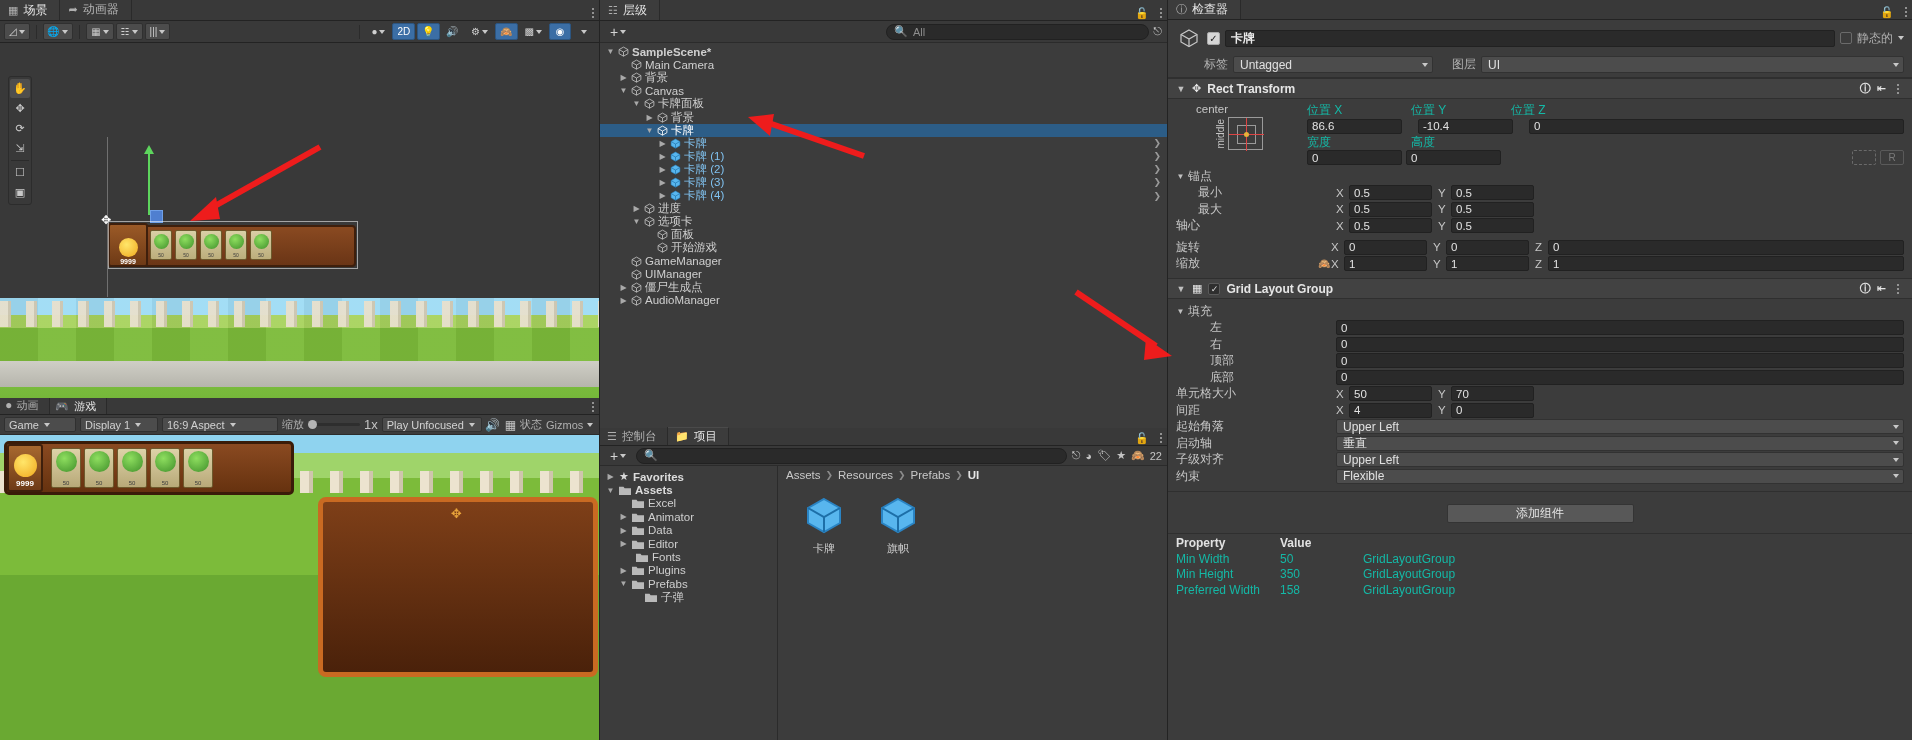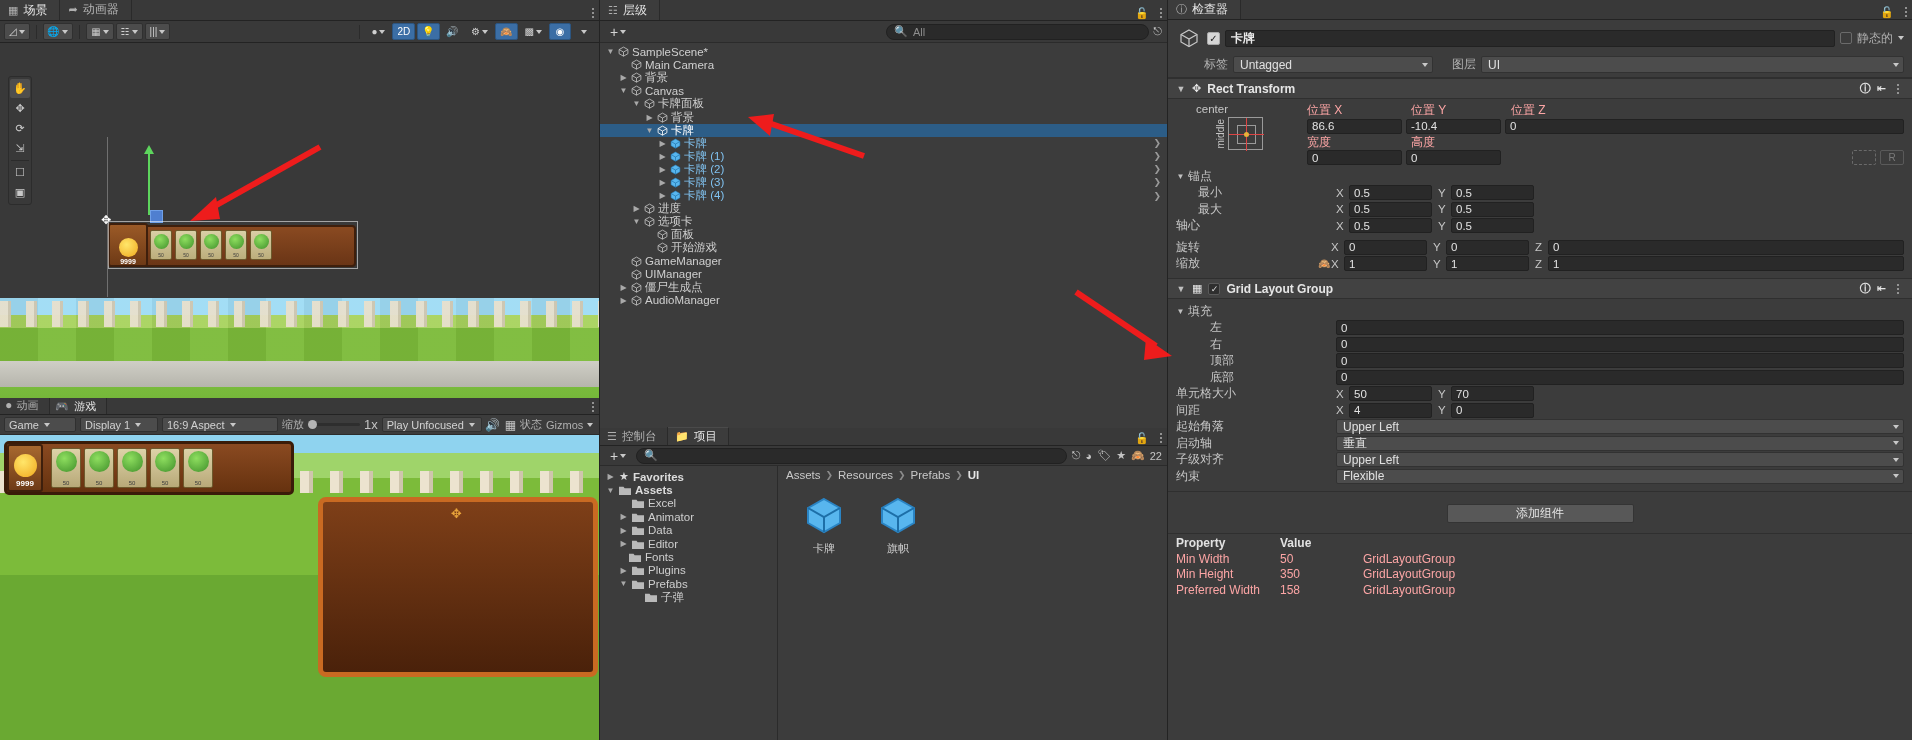--- a/index.html
+++ b/index.html
@@ -197,21 +197,21 @@
   .fl.ind2{ padding-left:34px;}
   .field{ height:15px; background:#2a2a2a; border:1px solid #212121; border-radius:2px; display:flex;align-items:center;padding:0 4px; color:#e2e2e2; font-size:11.5px;}
   .axis{ width:13px; text-align:left; color:#c6c6c6; font-size:11.5px; }
   .btn-add{ width:187px;height:19px;background:#585858;border:1px solid #343434;border-radius:2px;display:flex;align-items:center;justify-content:center;font-size:12px;color:#e4e4e4;margin:12px auto 10px;}
   .seclabel{ display:flex;align-items:center;gap:6px;padding:4px 8px 2px; font-size:11.5px;font-weight:bold;color:#d8d8d8;}
   .seclabel .rule{ flex:1; height:4px; border-top:1px solid #535353; border-bottom:1px solid #535353;}
   .ptable{ padding:2px 8px; font-size:12px;}
   .ptr{ display:flex; height:15.6px; align-items:center;}
   .ptr.head{ font-weight:bold; color:#e2e2e2;}
   .pc1{ width:104px;} .pc2{ width:83px;} .pc3{ flex:1;}
-  .pcell{ color:#fca5a5;}
+  .pcell{ color:#14b8a6;}
   .hsep{ height:1px; background:#2f2f2f; }
 
   
   .arrow{ position:absolute; pointer-events:none; }
 </style>
 </head>
 <body>
 
 <div class="app">
 
@@ -460,21 +460,21 @@
         </div>
         <span style="font-size:11px">⎋</span>
       </div>
       <div class="tree" id="hier-tree">
           <div class="trow" style="padding-left: 6px;">
             <span class="tri">▼</span>
             <span class="cube"><svg width="11" height="11" viewBox="0 0 20 20">
                 <path d="M10 2 L18 6.5 L18 14 L10 18.5 L2 14 L2 6.5 Z" fill="none" stroke="#c4c4c4" stroke-width="1.5"></path>
                 <path d="M2 6.5 L10 11 L18 6.5 M10 11 L10 18.5" fill="none" stroke="#c4c4c4" stroke-width="1.5"></path>
               </svg></span>
-            <span style="font-weight: normal;">SampleScene*</span>
+            <span style="font-weight: bold;">SampleScene*</span>
           </div>
           <div class="trow" style="padding-left: 19px;">
             <span class="tri empty"></span>
             <span class="cube"><svg width="11" height="11" viewBox="0 0 20 20">
                 <path d="M10 2 L18 6.5 L18 14 L10 18.5 L2 14 L2 6.5 Z" fill="none" stroke="#c4c4c4" stroke-width="1.5"></path>
                 <path d="M2 6.5 L10 11 L18 6.5 M10 11 L10 18.5" fill="none" stroke="#c4c4c4" stroke-width="1.5"></path>
               </svg></span>
             <span>Main Camera</span>
           </div>
           <div class="trow" style="padding-left: 19px;">
@@ -710,21 +710,21 @@
             </div>
             <div class="prow" style="padding-left: 19px;">
               <span class="tri">▶</span>
               <span style="display: inline-flex; align-items: center;">
                 <svg width="12" height="10" viewBox="0 0 16 13">
                   <path d="M0 2 L6 2 L7.5 4 L16 4 L16 13 L0 13 Z" fill="#b9b9b9"></path>
                 </svg>
               </span>
               <span>Editor</span>
             </div>
-            <div class="prow" style="padding-left: 16px;">
+            <div class="prow" style="padding-left: 23px;">
               <span class="tri empty"></span>
               <span style="display: inline-flex; align-items: center;">
                 <svg width="12" height="10" viewBox="0 0 16 13">
                   <path d="M0 2 L6 2 L7.5 4 L16 4 L16 13 L0 13 Z" fill="#b9b9b9"></path>
                 </svg>
               </span>
               <span>Fonts</span>
             </div>
             <div class="prow" style="padding-left: 19px;">
               <span class="tri">▶</span>
@@ -858,21 +858,21 @@
               <div style="position:absolute;left:15px;top:14px;width:5px;height:5px;background:#e8b13a;border-radius:50%;"></div>
             </div>
           </div>
         </div>
         <div style="flex:1">
           <div class="frow" style="height:15px">
             <div style="width:104px" class="pcell">位置 X</div>
             <div style="width:100px" class="pcell">位置 Y</div>
             <div style="flex:1" class="pcell">位置 Z</div>
           </div>
-          <div class="frow" style="gap:4px">
+          <div class="frow" style="gap:16px">
             <div class="field" style="width:95px">
                 <span>86.6</span>
               </div>
             <div class="field" style="width:95px">
                 <span>-10.4</span>
               </div>
             <div class="field" style="flex:1">
                 <span>0</span>
               </div>
           </div>

